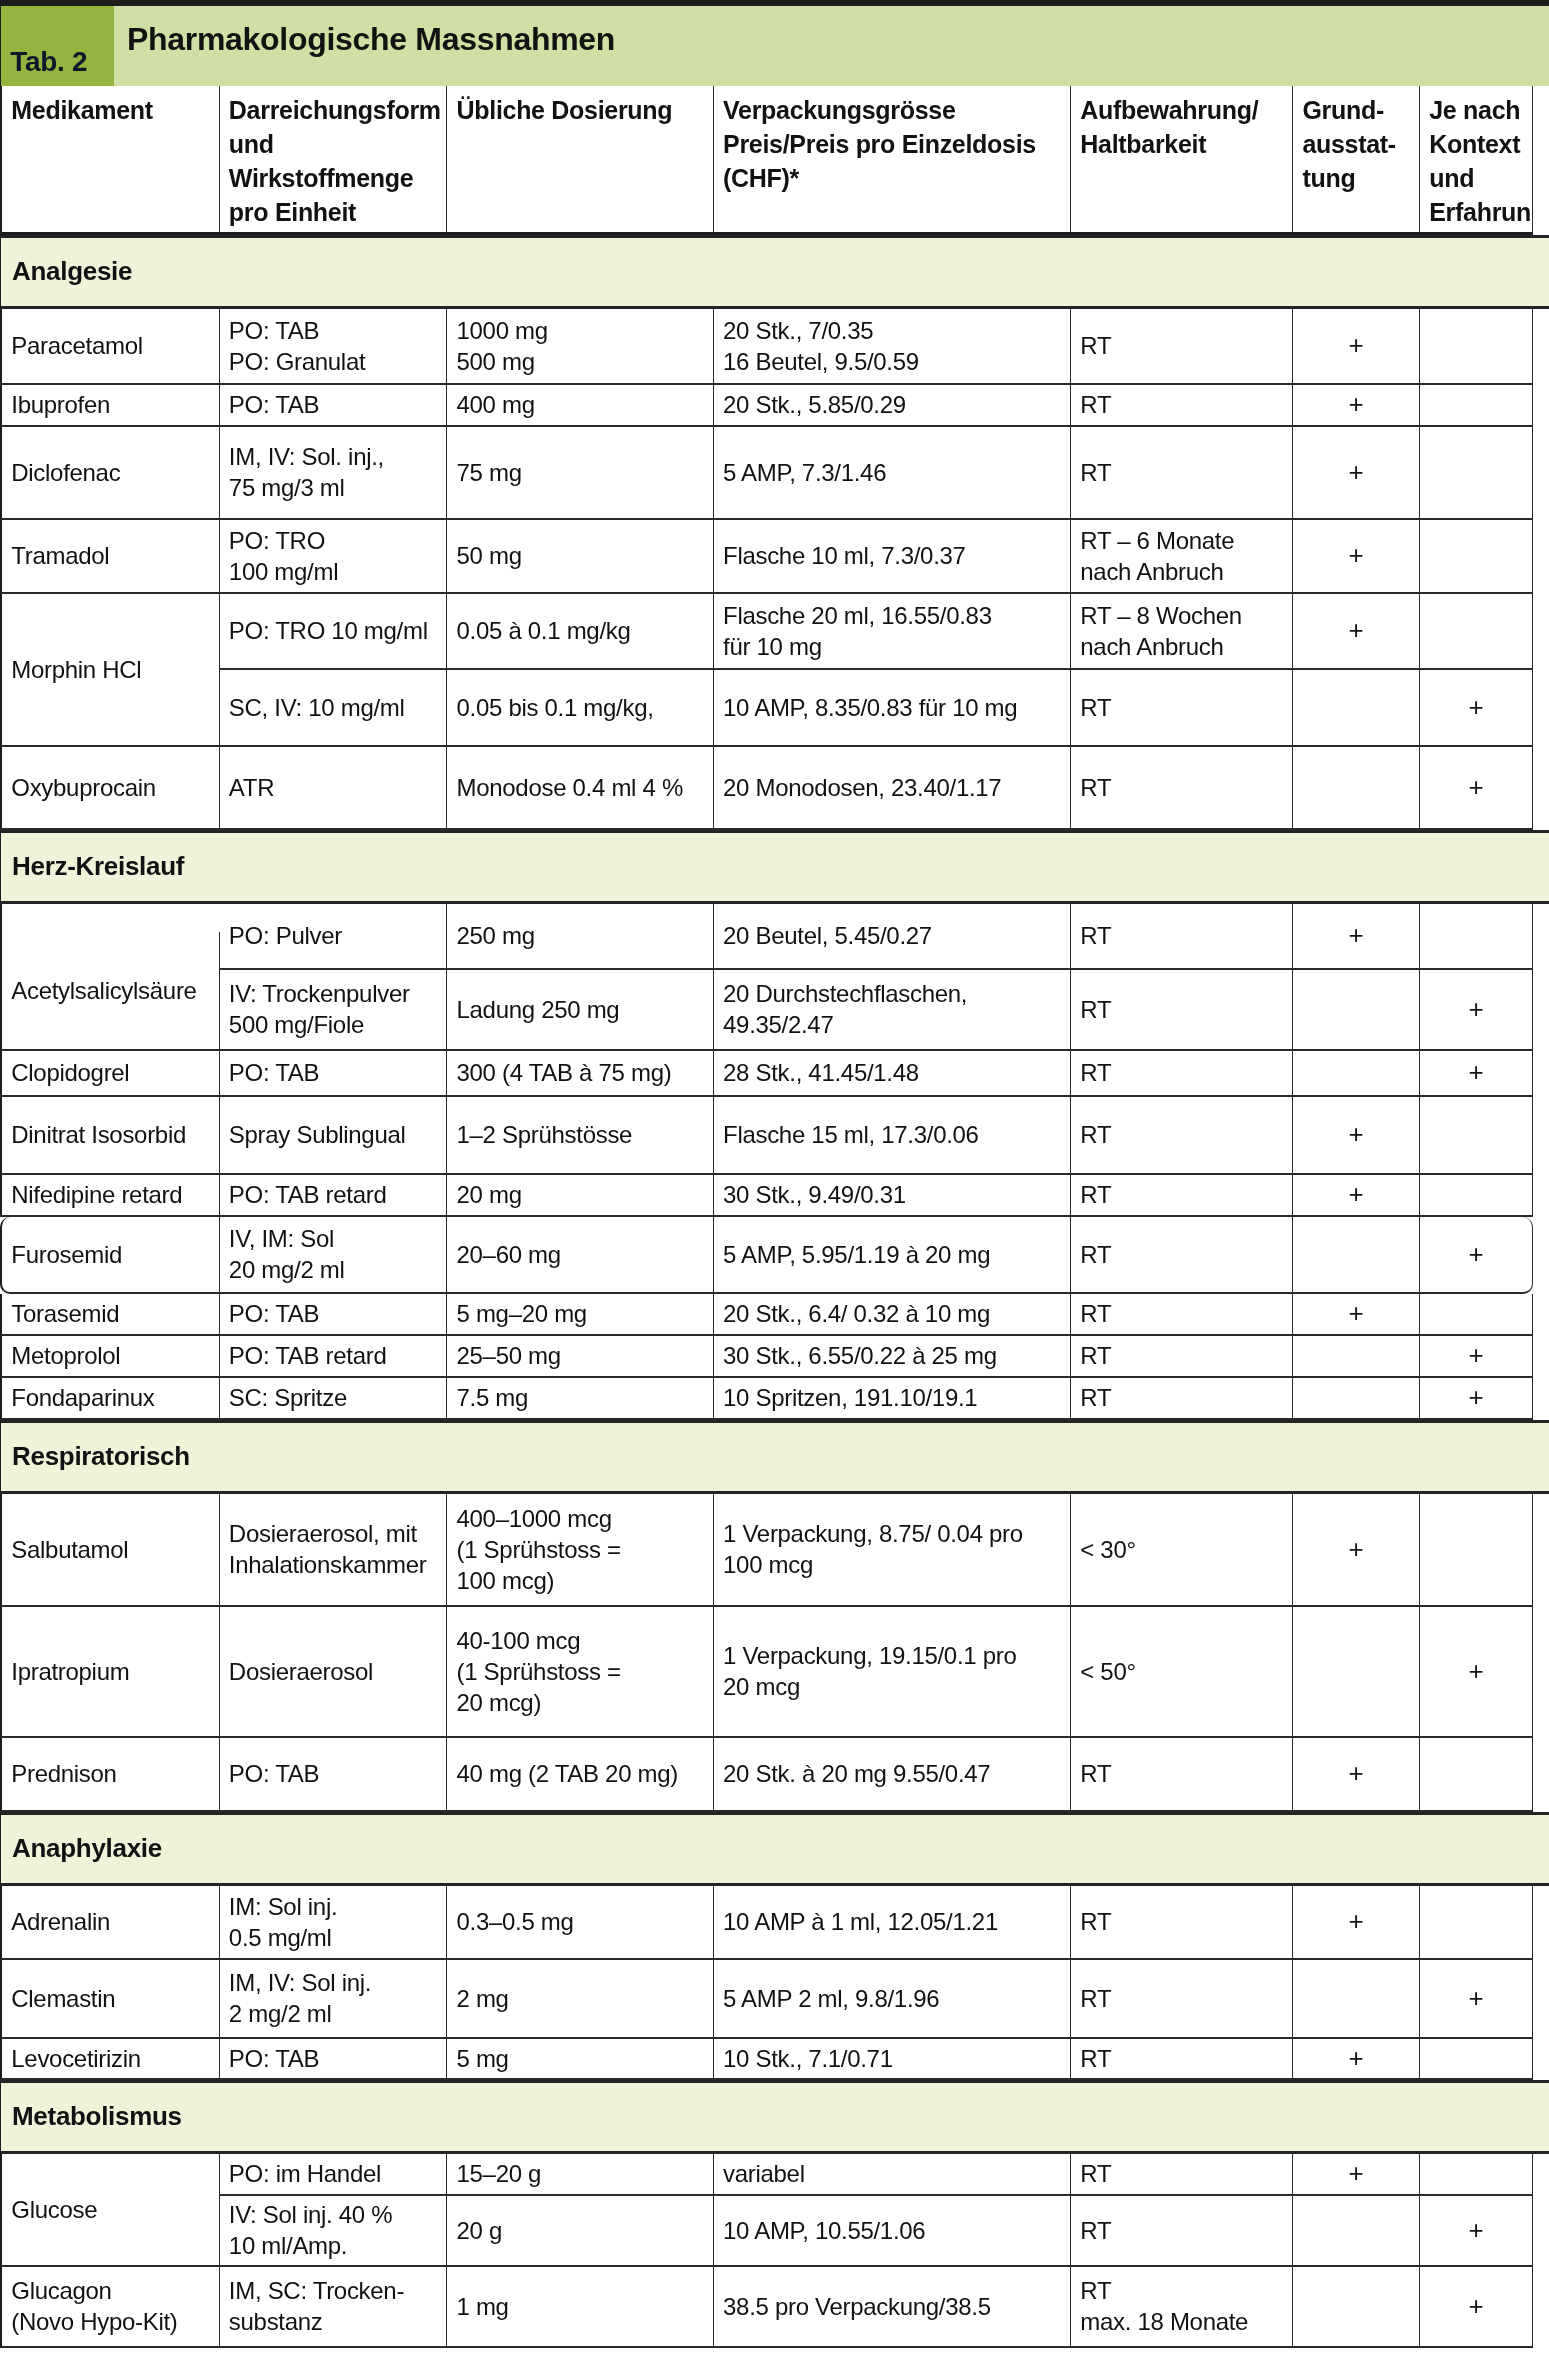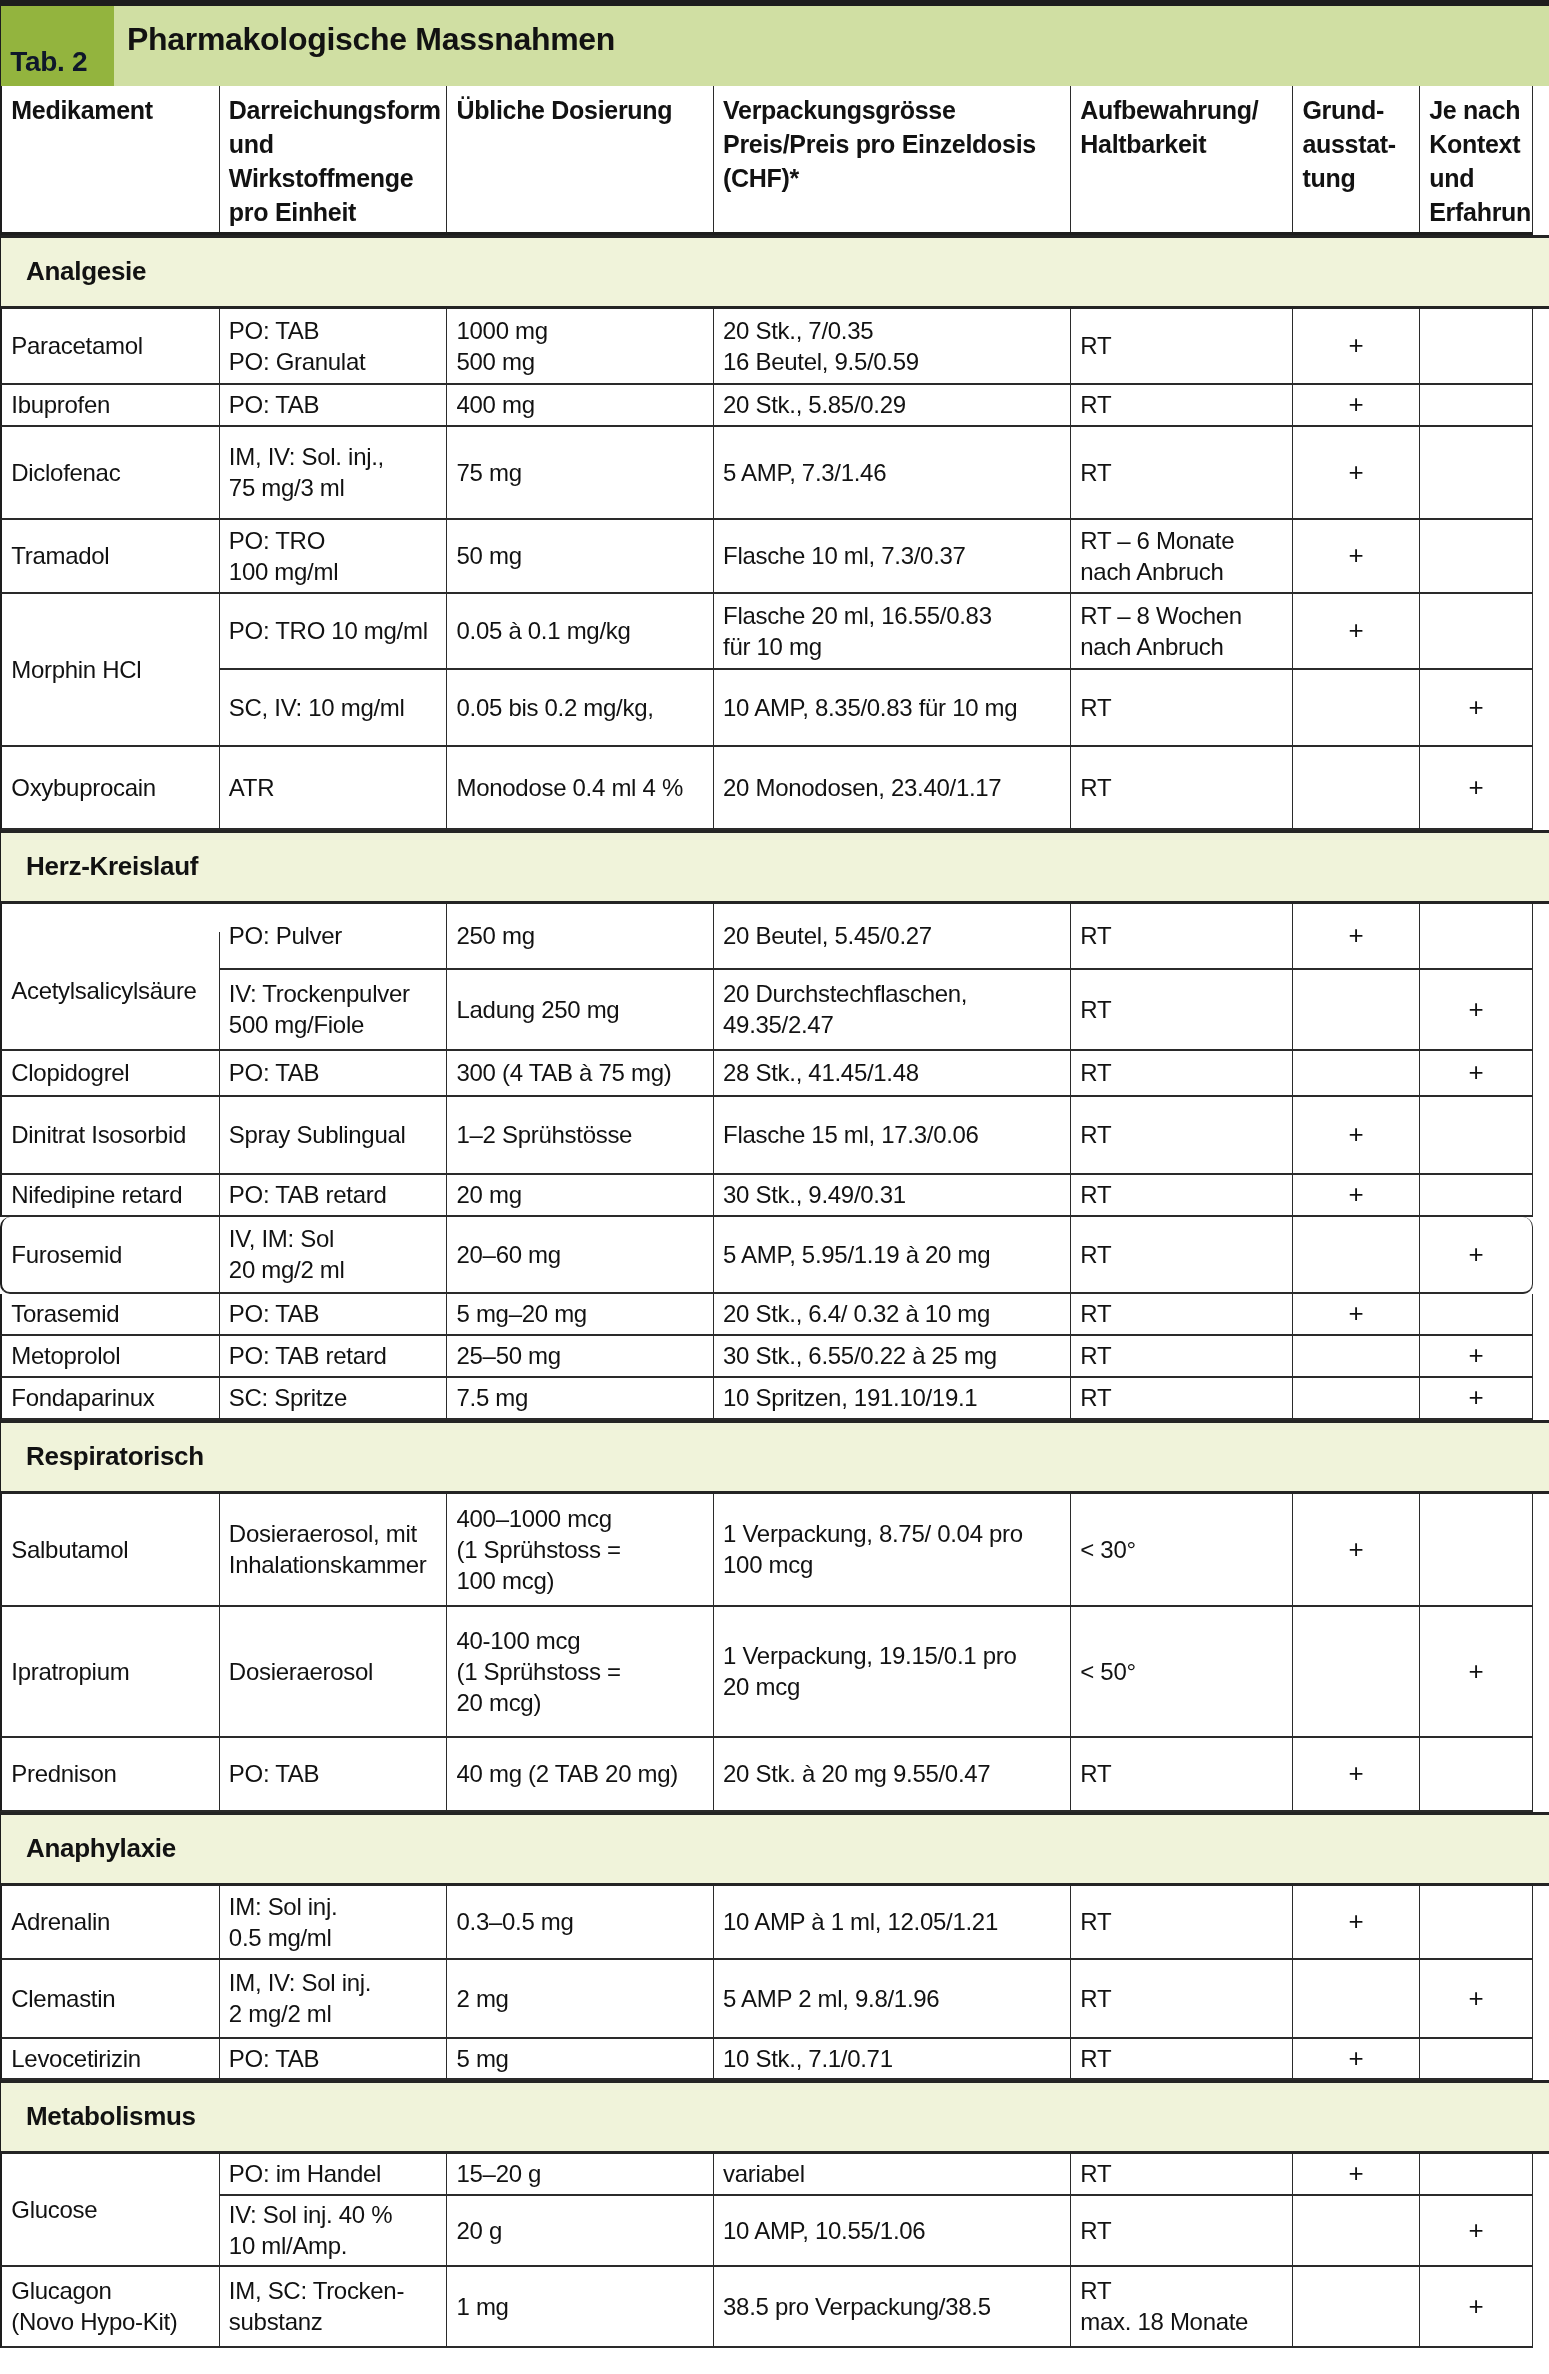--- a/index.html
+++ b/index.html
@@ -25,21 +25,21 @@
     border-right:1.9px solid #2b2b2b;font-weight:bold;font-size:25px;line-height:34px;
     padding:7.4px 5.6px 0 9.3px;white-space:pre-line;box-sizing:border-box;overflow:hidden;
   }
   .hcell:last-child{border-right:none}
   
   .band{
     width:1550px;height:74px;box-sizing:border-box;background:var(--section-bg,#f0f3da);
     border-top:3.7px solid #242424;border-bottom:3.7px solid #242424;border-left:1.9px solid #1d1d1d;
     display:flex;align-items:center;
   }
-  .band-label{font-weight:bold;font-size:26px;padding-left:25px}
+  .band-label{font-weight:bold;font-size:26px;padding-left:11px}
   
   .trow{
     display:grid;grid-template-columns:14.22% 14.88% 17.42% 23.35% 14.52% 8.29% 7.32%;
     box-sizing:border-box;background:#ffffff;
     border-left:2.8px solid #1d1d1d;border-right:1.9px solid #2b2b2b;border-bottom:2.8px solid #2a2a2a;
   }
   .cell{
     border-right:1.9px solid #2b2b2b;font-size:24px;line-height:31px;
     padding:1.9px 5.6px 1.9px 9.3px;display:flex;align-items:center;
     white-space:pre-line;box-sizing:border-box;overflow:hidden;
@@ -132,21 +132,21 @@
         <div class="cell name" style="grid-row: 1 / span 2;">Morphin HCl</div>
         <div class="cell c2 bb">PO: TRO 10 mg/ml</div>
         <div class="cell c3 bb">0.05 à 0.1 mg/kg</div>
         <div class="cell c4 bb">Flasche 20 ml, 16.55/0.83
 für 10 mg</div>
         <div class="cell c5 bb">RT – 8 Wochen
 nach Anbruch</div>
         <div class="cell c6 center bb">+</div>
         <div class="cell c7 center bb"></div>
         <div class="cell c2">SC, IV: 10 mg/ml</div>
-        <div class="cell c3">0.05 bis 0.2 mg/kg,</div>
+        <div class="cell c3">0.05 bis 0.1 mg/kg,</div>
         <div class="cell c4">10 AMP, 8.35/0.83 für 10 mg</div>
         <div class="cell c5">RT</div>
         <div class="cell c6 center"></div>
         <div class="cell c7 center">+</div>
       </div>
       <div class="trow" style="height: 83px; grid-template-rows: 1fr;">
         <div class="cell name" style="grid-row: 1 / span 1;">Oxybuprocain</div>
         <div class="cell c2">ATR</div>
         <div class="cell c3">Monodose 0.4 ml 4 %</div>
         <div class="cell c4">20 Monodosen, 23.40/1.17</div>

